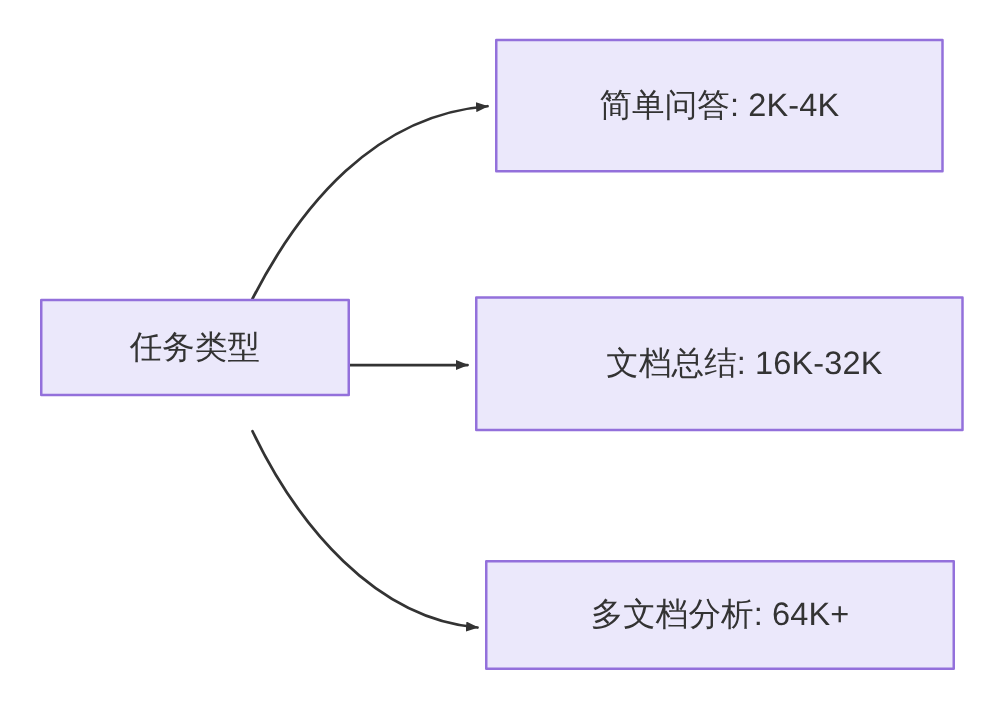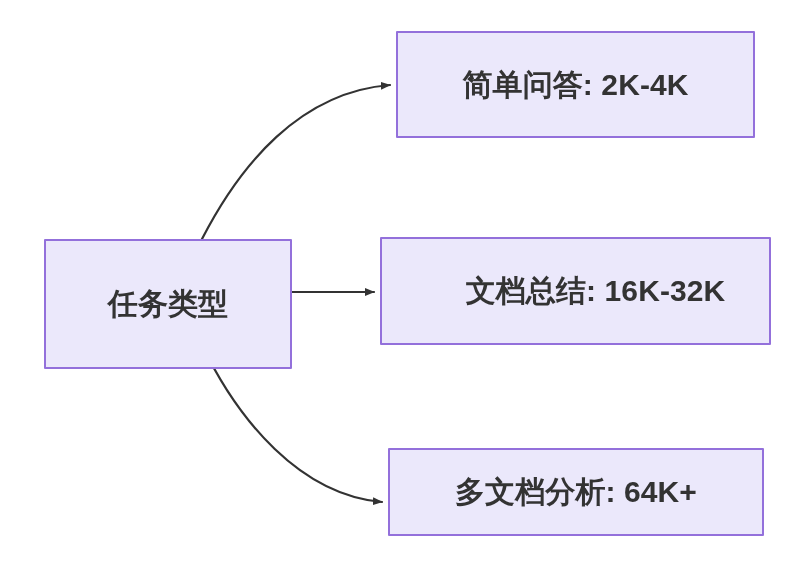--- a/index.html
+++ b/index.html
@@ -32,33 +32,33 @@
     background: #ebe8fb;
     border: 2px solid #9370db;
     border-radius: 1px;
     display: flex;
     align-items: center;
     justify-content: center;
     z-index: 2;
   }
   .flow-node-label {
     color: #333333;
-    font-size: 30px;
+    font-size: 26px;
     line-height: 1.2;
     letter-spacing: 0.1px;
     white-space: nowrap;
     text-align: left;
-    font-weight: 700;
+    font-weight: 400;
   }
   
   #node-root {
-    left: 44px;
+    left: 32px;
     top: 239px;
     width: 248px;
-    height: 130px;
+    height: 78px;
   }
   
   #node-simple-qa {
     left: 396px;
     top: 31px;
     width: 359px;
     height: 107px;
   }
   #node-doc-summary {
     left: 380px;

